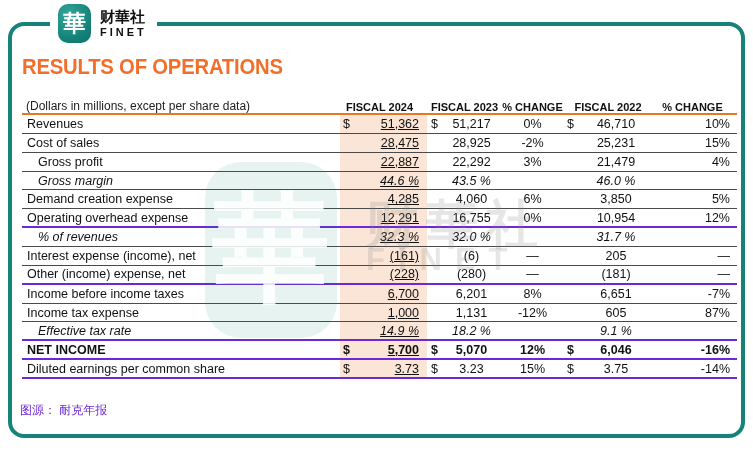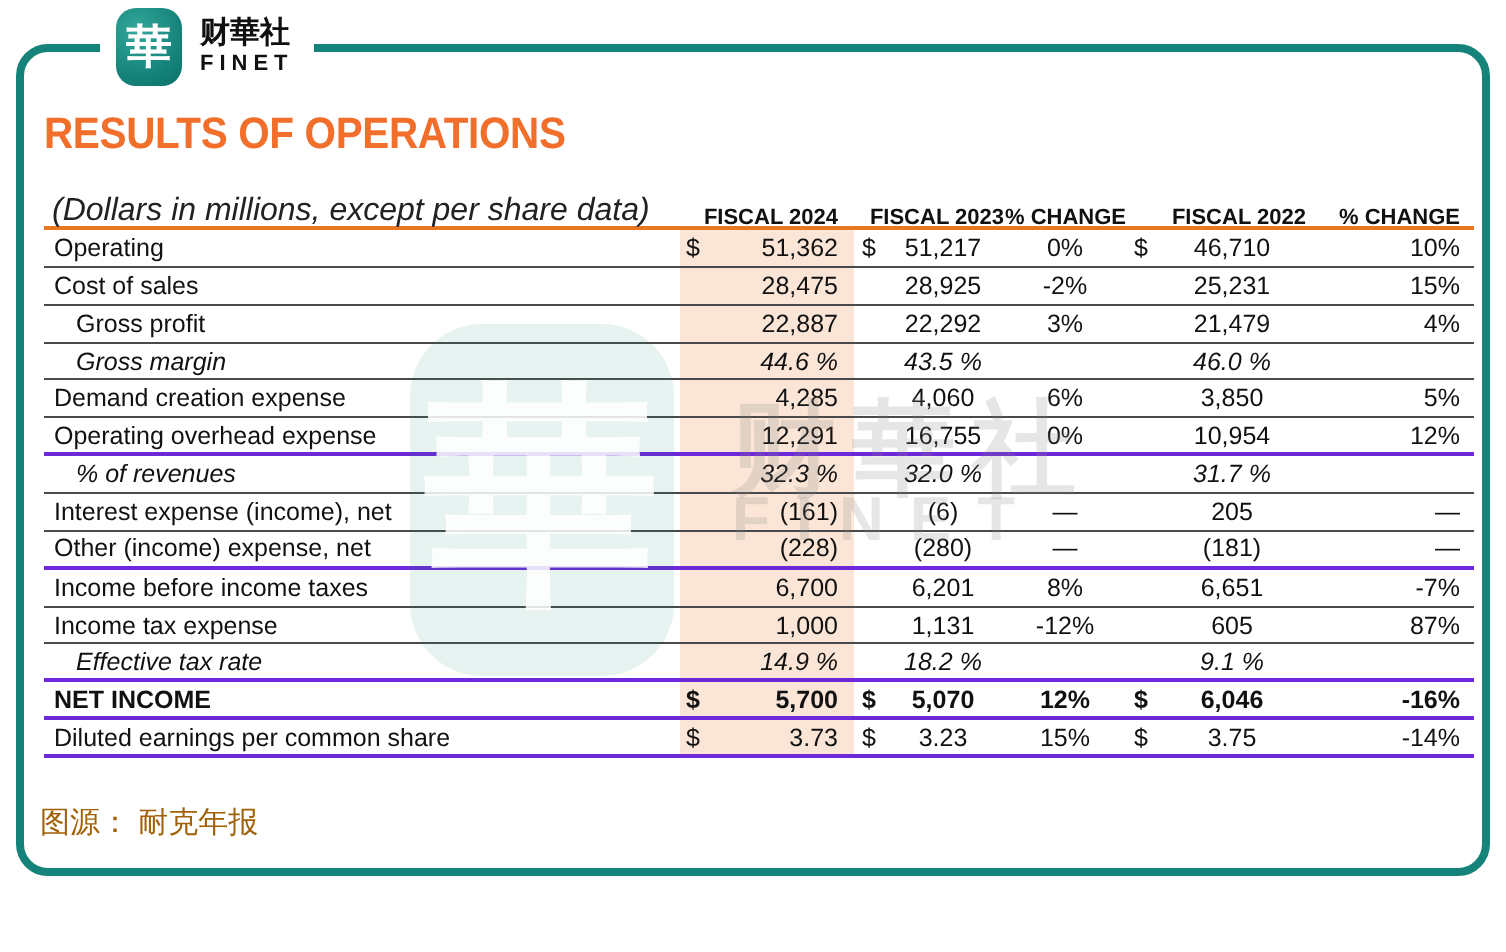--- a/index.html
+++ b/index.html
@@ -30,45 +30,45 @@
     font-size:22px;font-weight:800;color:#F26F2B;letter-spacing:-.2px;
     transform:scaleX(.92);transform-origin:left center;white-space:nowrap;
   }
   
   .table{position:absolute;left:22px;top:97px;width:715px;z-index:2;}
   .thead{
     display:grid;grid-template-columns:318px 87px 75px 61px 92px 82px;
     align-items:end;height:18px;box-sizing:border-box;
     border-bottom:2px solid #E87722;font-size:11px;font-weight:bold;
   }
-  .thead .note{font-style:italic;font-weight:normal;font-size:16px;padding-left:4px;color:#222;}
-  .thead .hc{text-align:right;white-space:nowrap;}
+  .thead .note{font-weight:normal;font-size:12px;padding-left:4px;color:#222;}
+  .thead .hc{text-align:center;white-space:nowrap;}
   .h-2024{padding-right:8px;}
   .h-2022{padding-right:2px;}
   .h-pc2{padding-right:7px;}
   .tr{
     display:grid;grid-template-columns:318px 87px 14px 61px 61px 14px 78px 82px;
     align-items:center;height:18.87px;box-sizing:border-box;
     border-bottom:1px solid #4A4A4A;font-size:12.5px;white-space:nowrap;
   }
   .tr.sep-orange{border-bottom:2px solid #6d28d9;}
   .tr.italic{font-style:italic;}
   .tr.bold{font-weight:bold;}
   .cell-label{padding-left:5px;overflow:hidden;}
   .tr.indent .cell-label{padding-left:16px;}
   .cell-2024{
     background:#FBE5D6;height:100%;display:flex;align-items:center;
     justify-content:space-between;padding:0 8px 0 3px;box-sizing:border-box;
   }
-  .cell-2024 .val{margin-left:auto;}
+  .cell-2024 .val{margin-left:auto;text-decoration:underline;}
   .cell-d{padding-left:4px;text-align:left;}
   .cell-num{text-align:center;}
   .cell-pc2{text-align:right;padding-right:7px;}
   
-  .source{position:absolute;left:20px;top:402px;font-size:15px;color:#a16207;z-index:2;}
+  .source{position:absolute;left:20px;top:402px;font-size:12px;color:#6d28d9;z-index:2;}
   
   .wm{position:absolute;pointer-events:none;z-index:4;}
   .wm-logo{
     left:205px;top:162px;width:132px;height:176px;border-radius:36px;
     background:rgba(24,134,122,.10);display:flex;align-items:center;justify-content:center;
     font-size:118px;font-weight:bold;color:rgba(255,255,255,.85);
   }
   .wm-cn{left:366px;top:190px;font-size:52px;font-weight:bold;letter-spacing:8px;color:rgba(130,130,130,.20);}
   .wm-en{left:366px;top:242px;font-size:31px;font-weight:bold;letter-spacing:13px;color:rgba(130,130,130,.20);}
 </style>
@@ -93,21 +93,21 @@
   <div class="thead">
     <div class="note">(Dollars in millions, except per share data)</div>
     <div class="hc h-2024">FISCAL 2024</div>
     <div class="hc">FISCAL 2023</div>
     <div class="hc">% CHANGE</div>
     <div class="hc h-2022">FISCAL 2022</div>
     <div class="hc h-pc2">% CHANGE</div>
   </div>
   <div id="table-body">
   <div class="tr sep-gray">
-    <div class="cell-label">Operating</div>
+    <div class="cell-label">Revenues</div>
     <div class="cell-2024">
       <span class="dol">$</span>
       <span class="val">51,362</span>
     </div>
     <div class="cell-d">$</div>
     <div class="cell-num">51,217</div>
     <div class="cell-num">0%</div>
     <div class="cell-d">$</div>
     <div class="cell-num">46,710</div>
     <div class="cell-pc2">10%</div>

